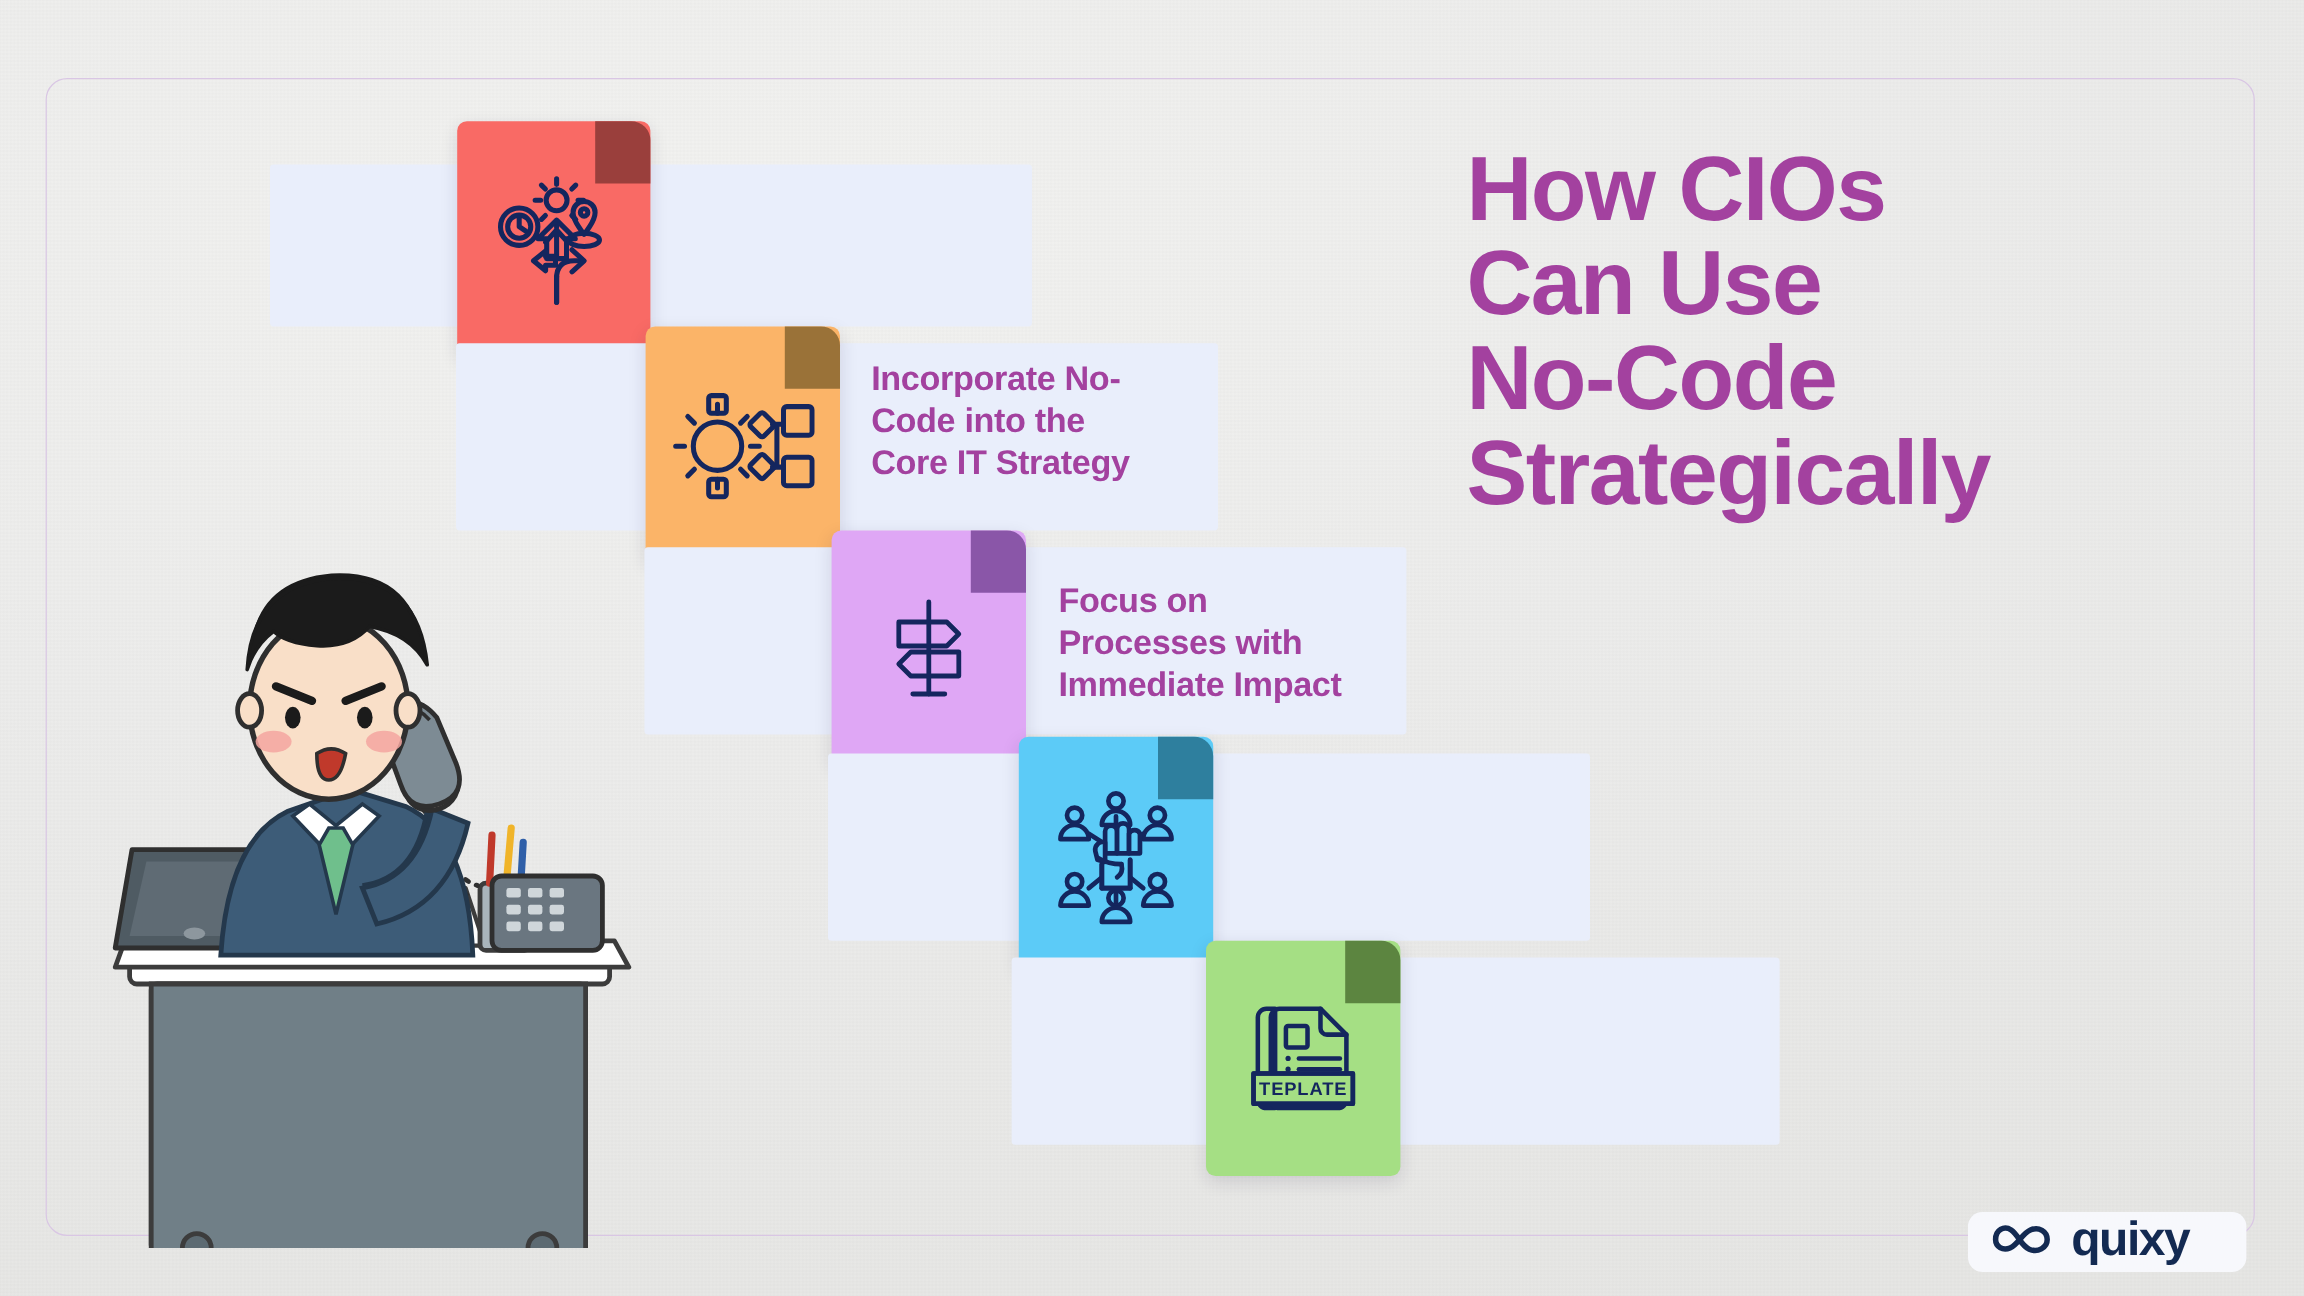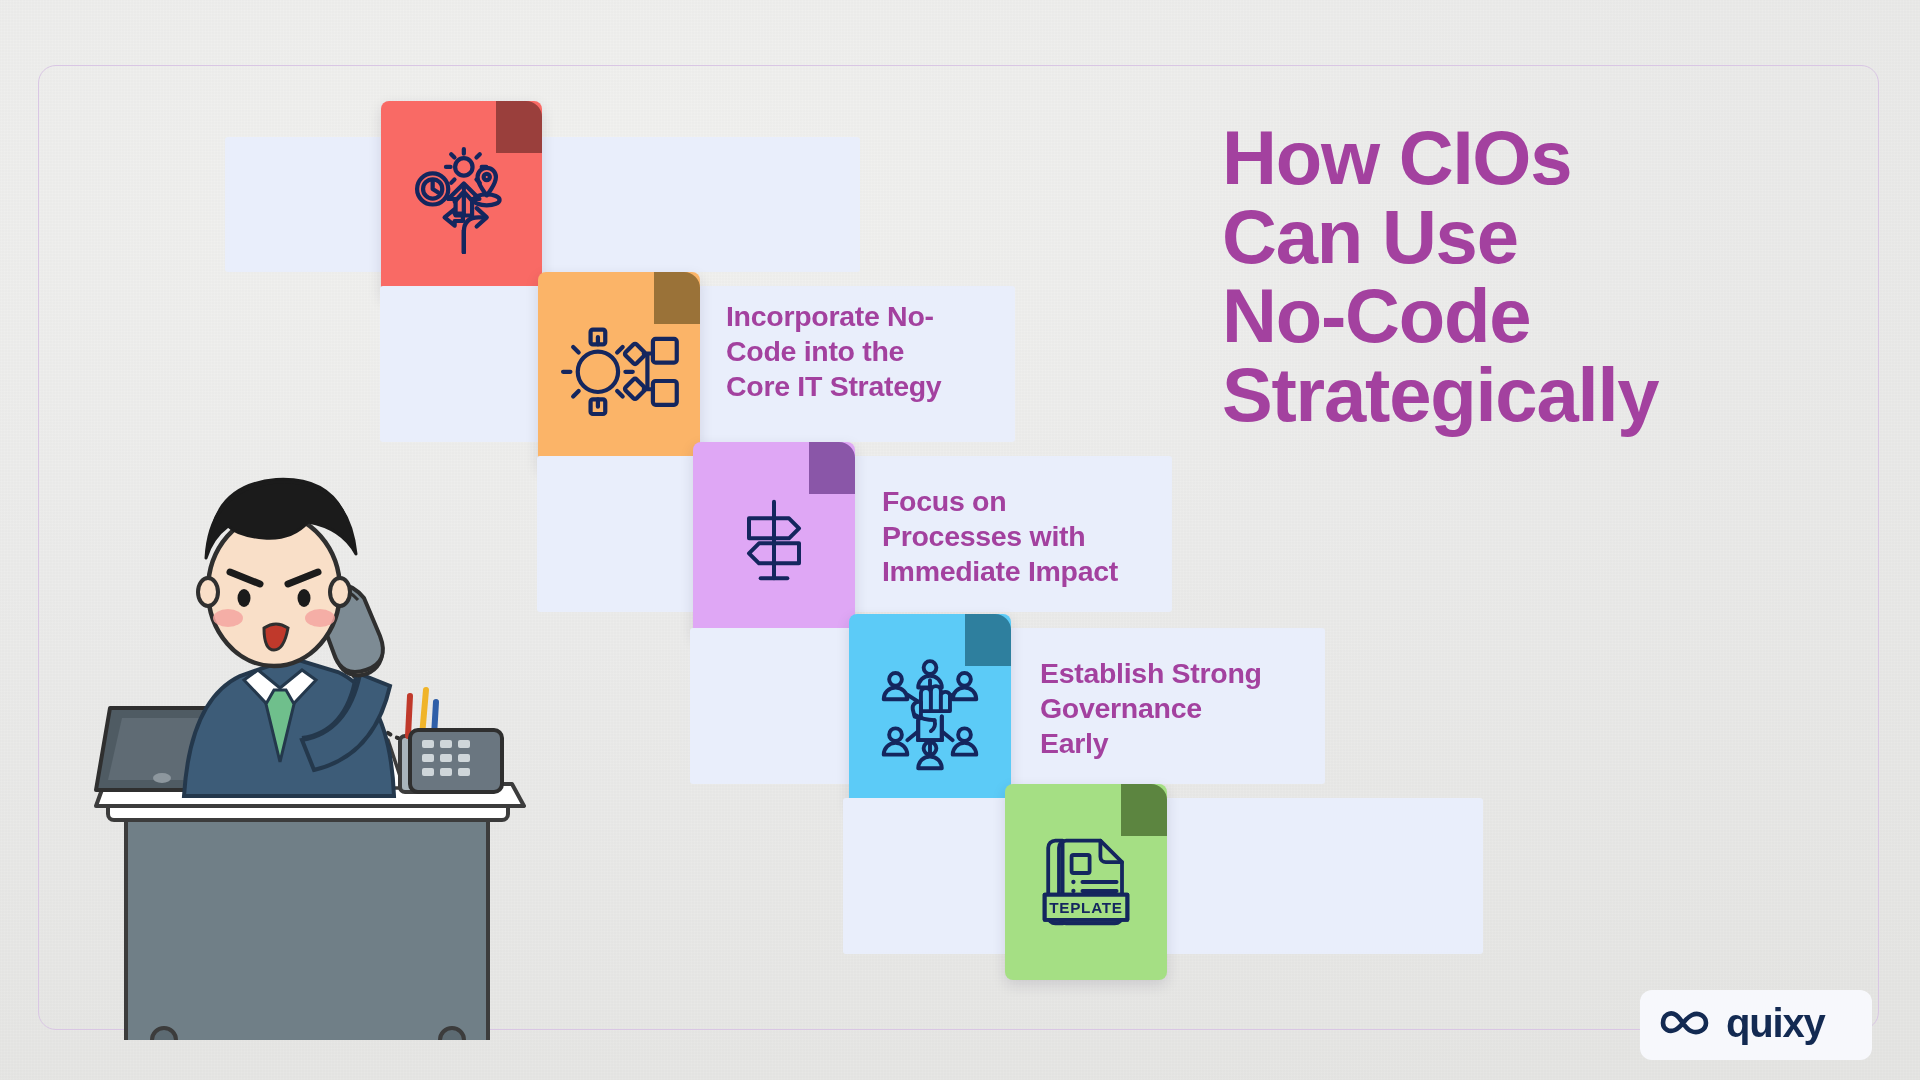--- a/index.html
+++ b/index.html
@@ -111,21 +111,21 @@
     width: 470px;
     height: 600px;
   }
 
   
   #logo {
     position: absolute;
     right: 48px;
     bottom: 20px;
     width: 232px;
-    height: 70px;
+    height: 50px;
     background: #f7f8fc;
     border-radius: 12px;
     display: flex;
     align-items: center;
     gap: 10px;
     padding-left: 18px;
     box-sizing: border-box;
   }
   #logo .wordmark {
     color: #132a52;
@@ -336,23 +336,20 @@
         <path d="M52 74 v22 M78 70 v26"></path>
         <path d="M55 44 a5.5 5.5 0 0 1 11 0 v20 h-11 z" fill="#5ccbf7"></path>
         <path d="M66 42 a5.5 5.5 0 0 1 11 0 v22 h-11 z" fill="#5ccbf7"></path>
         <path d="M77 46 a5.5 5.5 0 0 1 10 0 v18 h-10 z" fill="#5ccbf7"></path>
         <path d="M46 62 a7 7 0 0 1 9 -8 v18 l-7 -2 z" fill="#5ccbf7"></path>
         <path d="M48 68 q10 6 22 6"></path>
         <path d="M70 74 q2 8 -4 12"></path>
       </svg>
     </div>
   </div>
-  <div class="card-text" style="left:1040px; top:656px; width:400px;">Establish Strong
-Governance
-Early</div>
 
   <div class="label-plate" style="left:843px; top:798px; width:640px; height:156px;"></div>
   <div class="tile" style="left:1005px; top:784px; width:162px; height:196px; background:#a5df84;">
     <div class="fold" style="background:#5c8540;"></div>
     <div class="glyph">
       <svg viewBox="0 0 120 124" width="108" height="112" fill="none" stroke="#14265e" stroke-width="4.2" stroke-linecap="round" stroke-linejoin="round">
 
         <path d="M18 24 a8 8 0 0 1 8 -8 h8 v92 h-8 a8 8 0 0 1 -8 -8 z"></path>
 
         <path d="M30 24 a8 8 0 0 1 8 -8 h38 l24 24 v60 a8 8 0 0 1 -8 8 h-54 a8 8 0 0 1 -8 -8 z"></path>

